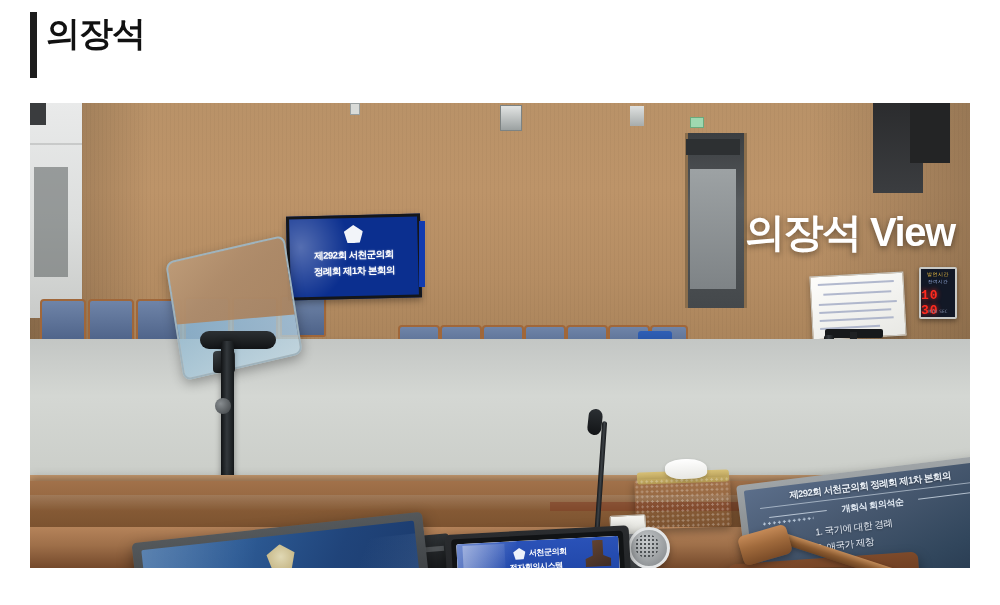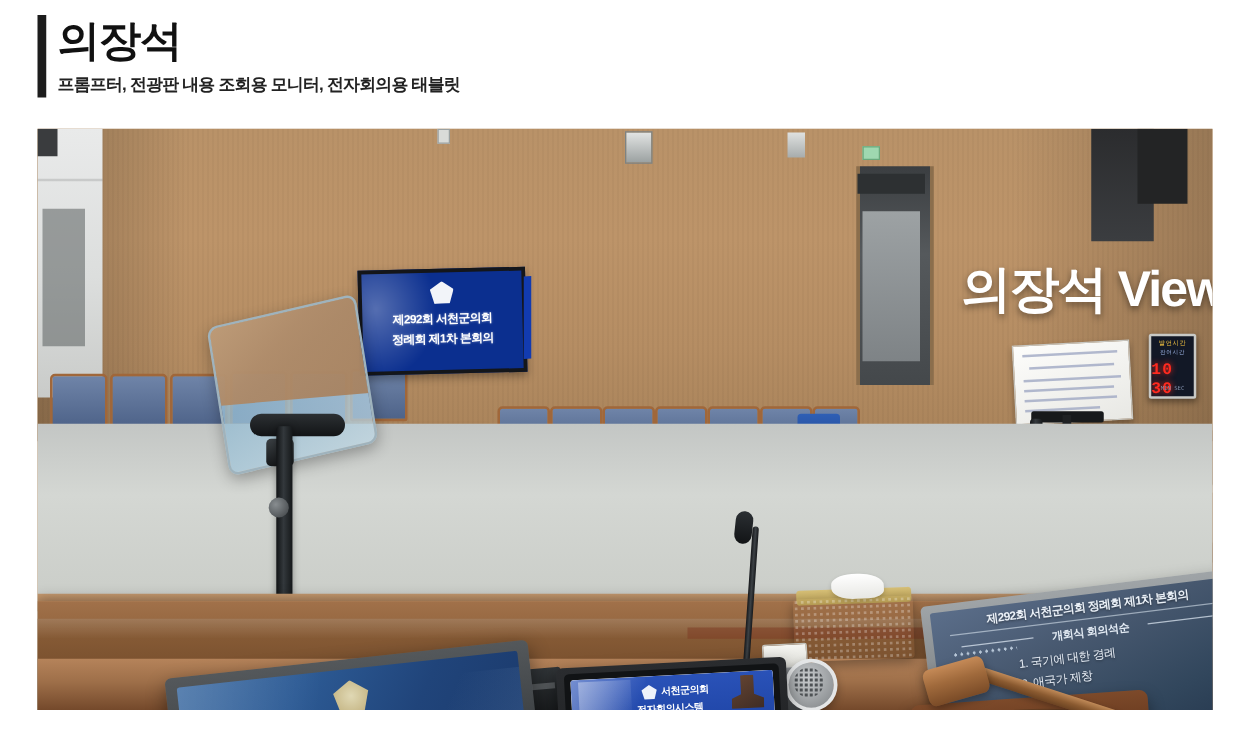--- a/index.html
+++ b/index.html
@@ -155,21 +155,21 @@
     position:absolute; left:389px; top:118px; width:6px; height:66px;
     background:#123bb0; transform:skewY(-2deg);
   }
 
   
   .overlay-caption{
     position:absolute; left:715px; top:105px;
     font-size:40px; font-weight:bold; color:#ffffff;
     letter-spacing:-1.5px; line-height:48px;
     text-shadow:0 2px 6px rgba(0,0,0,.45);
-    white-space:nowrap; z-index:60;padding-left:24px;
+    white-space:nowrap; z-index:60;
   }
 
   
   .doc-stand{
     position:absolute; left:781px; top:171px; width:92px; height:62px;
     background:linear-gradient(160deg,#fdfdfb,#e8e8e4);
     border:1px solid #c7c7c2; transform:rotate(-3deg);
     box-shadow:0 3px 6px rgba(0,0,0,.3);
     overflow:hidden;
   }
@@ -576,21 +576,20 @@
     position:absolute; left:384px; top:444px; width:30px; height:5px;
     background:#55595c; transform:rotate(-5deg); z-index:21;
   }
 </style>
 </head>
 <body>
 
 <div class="header">
   <div class="header-accent"></div>
   <div class="header-title">의장석</div>
-  <div class="header-sub">프롬프터, 전광판 내용 조회용 모니터, 전자회의용 태블릿</div>
 </div>
 
 <div class="photo">
 
   <div class="wall"></div>
   <div class="wall-tex"></div>
   <div class="wall-shadow-l"></div>
   <div class="wall-shadow-r"></div>
 
   <div class="corridor">

